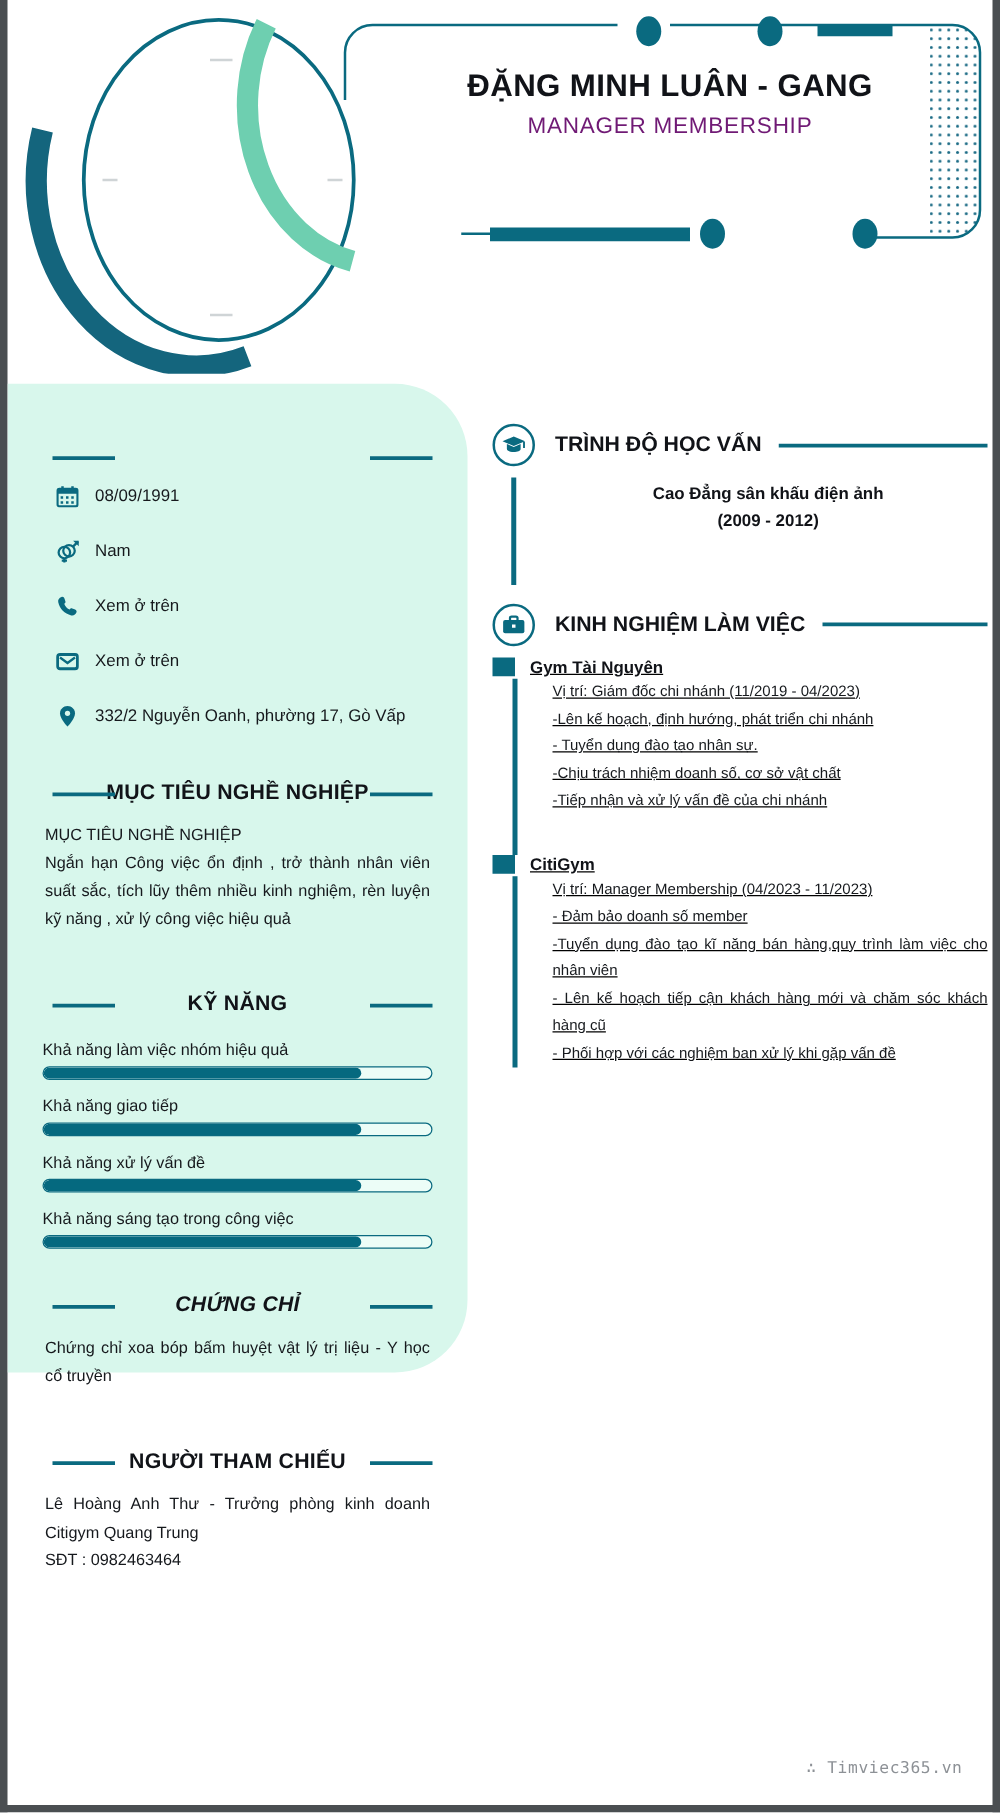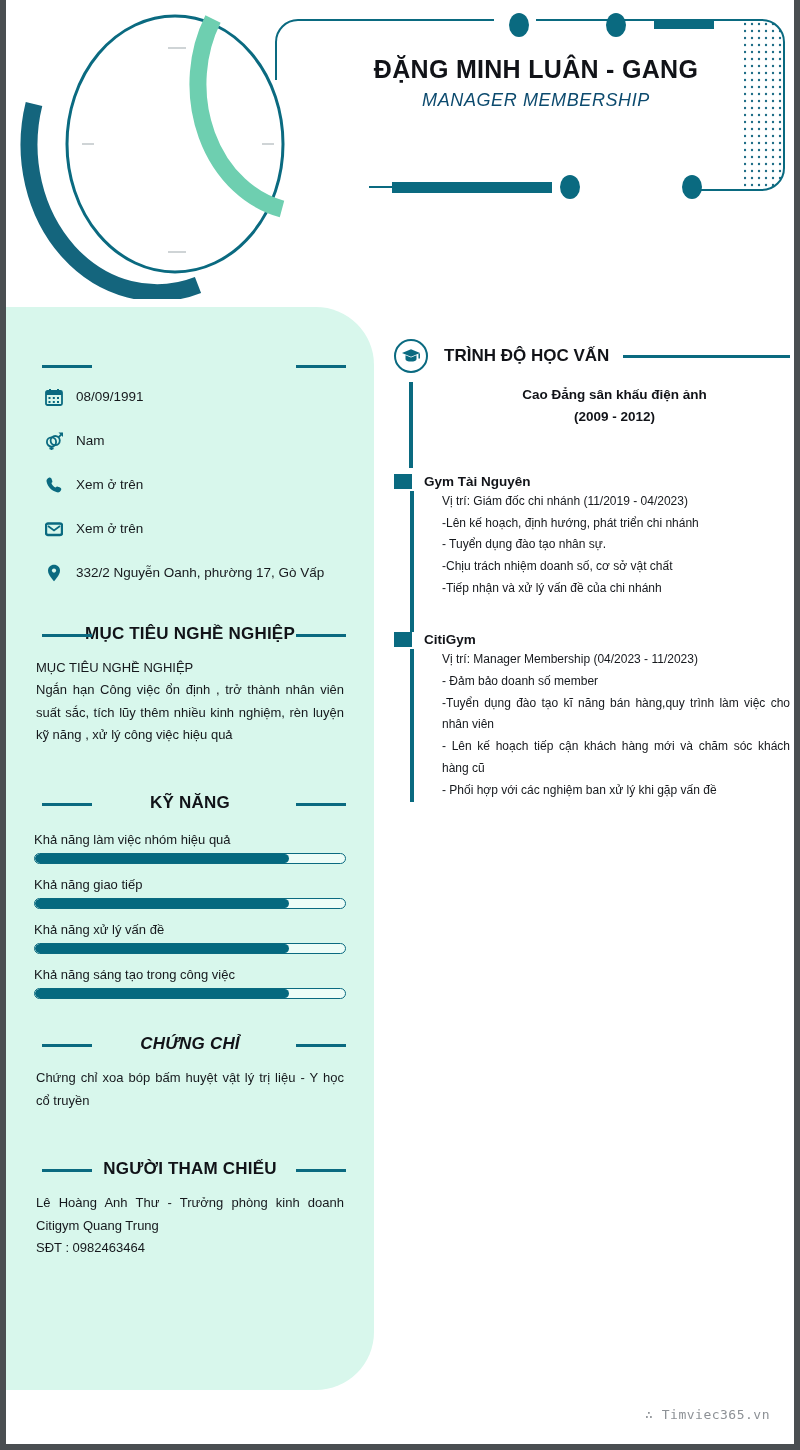--- a/index.html
+++ b/index.html
@@ -46,29 +46,28 @@
     font-size: 25px;
     font-weight: bold;
     letter-spacing: 0.3px;
     color: #111318;
     white-space: nowrap;
   }
   .cv-role {
     margin-top: 6px;
     font-size: 18px;
     letter-spacing: 0.6px;
-    color: #0c4a6e;
-    font-style: italic;
+    color: #701a75;
   }
 
   
   .sidebar {
     position: absolute;
     left: 0; top: 307px;
-    width: 368px; height: 1083px;
+    width: 368px; height: 791px;
     background: #d8f7ec;
     border-top-right-radius: 58px;
     border-bottom-right-radius: 58px;
     padding: 0 28px;
   }
 
   .side-top-rules {
     position: relative;
     height: 64px;
   }
@@ -213,21 +212,21 @@
   }
 
   .edu-item {
     font-size: 13.5px;
     font-weight: bold;
     color: #111318;
     line-height: 1.62;
     padding: 2px 0 40px 0;
   }
 
-  .job { position: relative; }
+  .job { position: relative; text-decoration: underline; }
   .job-head {
     display: flex;
     align-items: center;
     gap: 12px;
     margin-left: 1px;
     margin-bottom: 2px;
   }
   .job-marker {
     width: 18px; height: 15px;
     background: #0a6a80;
@@ -478,20 +477,31 @@
       </div>
       <div class="tl">
         <div class="edu-item">
           <div>Cao Đẳng sân khấu điện ảnh</div>
           <div>(2009 - 2012)</div>
         </div>
       </div>
     </div>
 
     <div class="main-sec">
+      <div class="main-head">
+        <span class="circle-icon">
+          <svg width="20" height="20" viewBox="0 0 20 20">
+            <rect x="1.5" y="6" width="17" height="10.5" rx="1.6" fill="#0a6a80"></rect>
+            <path d="M7 6 L7 4.4 C7 3.7 7.6 3.2 8.3 3.2 L11.7 3.2 C12.4 3.2 13 3.7 13 4.4 L13 6" fill="none" stroke="#0a6a80" stroke-width="1.8"></path>
+            <rect x="8.6" y="9.6" width="2.8" height="2.6" fill="#ffffff"></rect>
+          </svg>
+        </span>
+        <span class="mtitle">KINH NGHIỆM LÀM VIỆC</span>
+        <span class="mrule"></span>
+      </div>
 
       <div class="job">
         <div class="job-head">
           <span class="job-marker"></span>
           <span class="job-name">Gym Tài Nguyên</span>
         </div>
         <div class="job-body">
           <div class="job-line">Vị trí: Giám đốc chi nhánh  (11/2019 - 04/2023)</div>
           <div class="job-line">-Lên kế hoạch, định hướng, phát triển  chi nhánh</div>
           <div class="job-line">- Tuyển dụng đào tạo nhân sự.</div>

